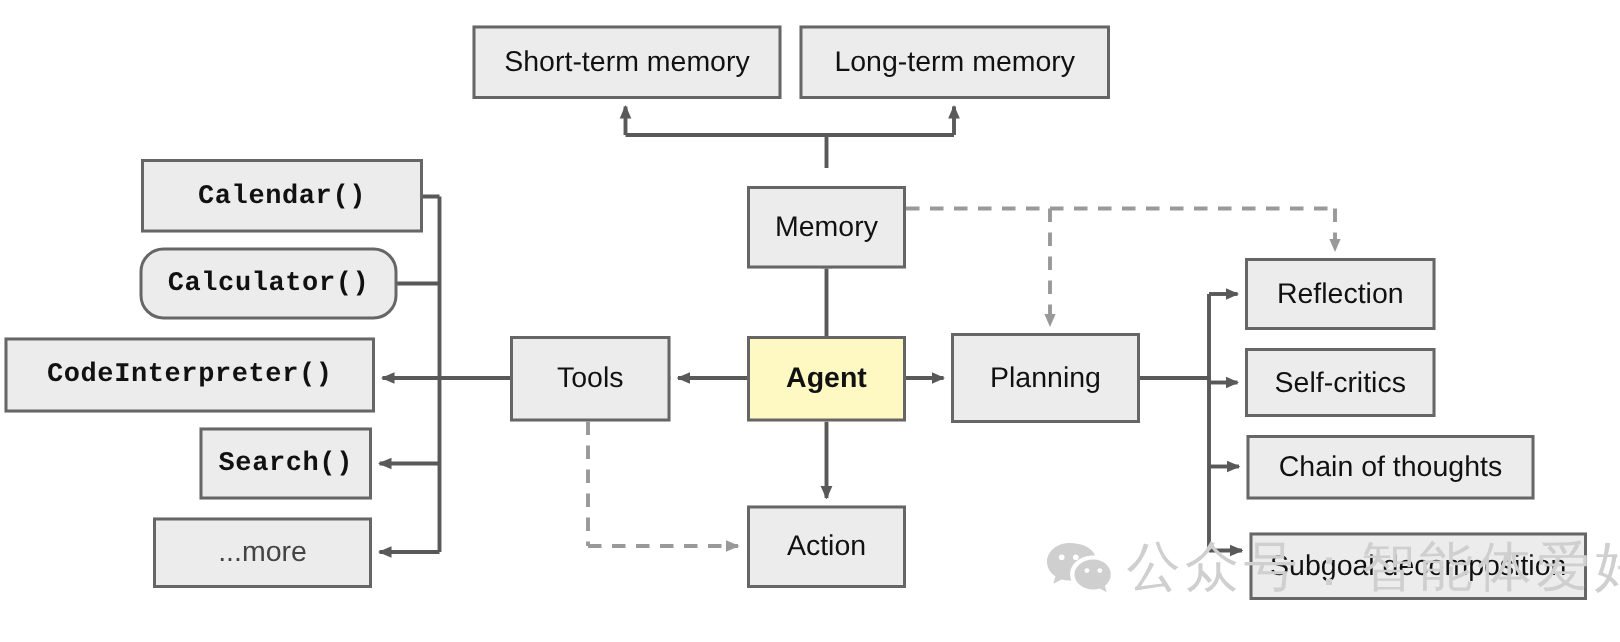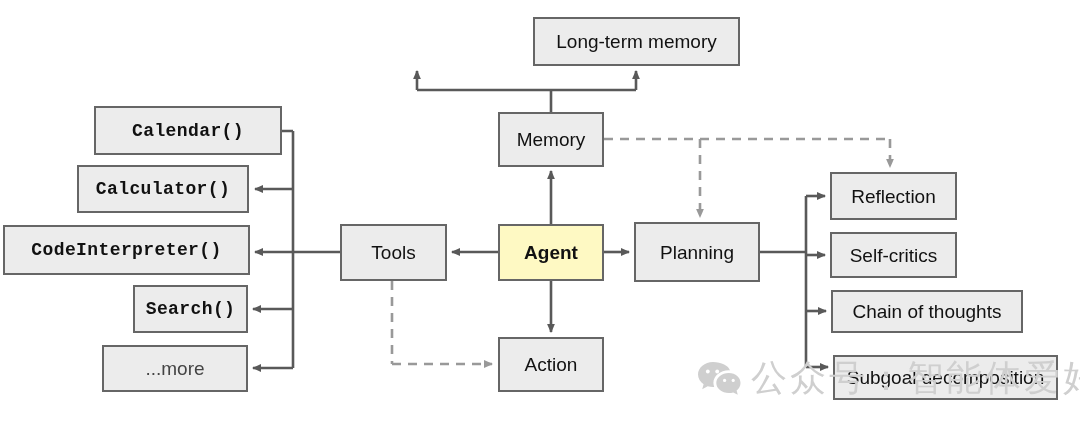--- a/index.html
+++ b/index.html
@@ -127,44 +127,47 @@
 
       <path d="M604,139 L890,139"></path>
       <path d="M700,139 L700,217" marker-end="url(#arrowDashed)" stroke-dasharray="9 7"></path>
       <path d="M890,139 L890,167" marker-end="url(#arrowDashed)" stroke-dasharray="9 7"></path>
 
       <path d="M392,281 L392,364"></path>
       <path d="M392,364 L492,364" marker-end="url(#arrowDashed)"></path>
     </g>
   </svg>
 
+  <div class="node" style="left:315px; top:17px; width:206px; height:49px;">
+    <span>Short-term memory</span>
+  </div>
   <div class="node" style="left:533px; top:17px; width:207px; height:49px;">
     <span>Long-term memory</span>
   </div>
-  <div class="node" style="left:498px; top:112px; width:106px; height:55px;">
+  <div class="node" style="left:498px; top:124px; width:106px; height:55px;">
     <span>Memory</span>
   </div>
 
   <div class="node" style="left:340px; top:224px; width:107px; height:57px;">
     <span>Tools</span>
   </div>
   <div class="node accent" style="left:498px; top:224px; width:106px; height:57px;">
     <span>Agent</span>
   </div>
   <div class="node" style="left:634px; top:222px; width:126px; height:60px;">
     <span>Planning</span>
   </div>
   <div class="node" style="left:498px; top:337px; width:106px; height:55px;">
     <span>Action</span>
   </div>
 
   <div class="node mono" style="left:94px; top:106px; width:188px; height:49px;">
     <span>Calendar()</span>
   </div>
-  <div class="node mono" style="left:77px; top:165px; width:172px; height:48px;">
+  <div class="node mono" style="left:93px; top:165px; width:172px; height:48px;border-radius:16px;">
     <span>Calculator()</span>
   </div>
   <div class="node mono" style="left:3px; top:225px; width:247px; height:50px;">
     <span>CodeInterpreter()</span>
   </div>
   <div class="node mono" style="left:133px; top:285px; width:115px; height:48px;">
     <span>Search()</span>
   </div>
   <div class="node muted" style="left:102px; top:345px; width:146px; height:47px;">
     <span>...more</span>

